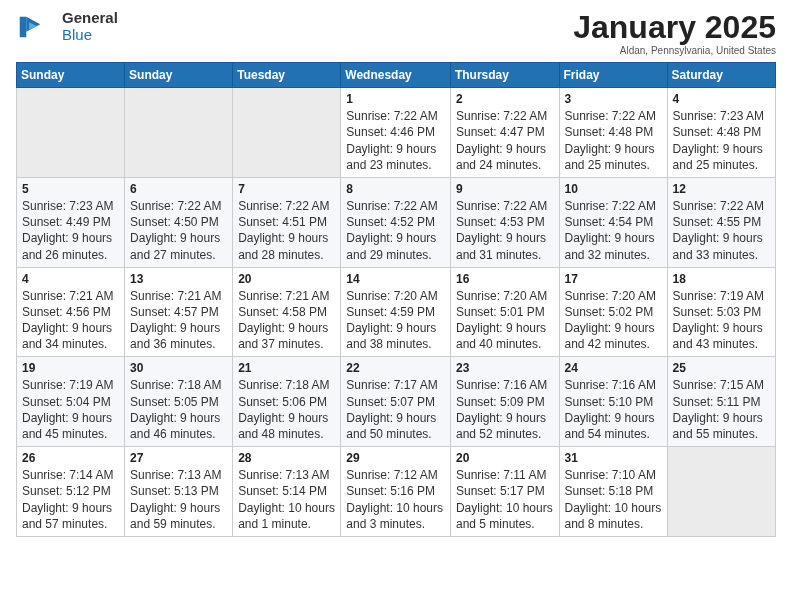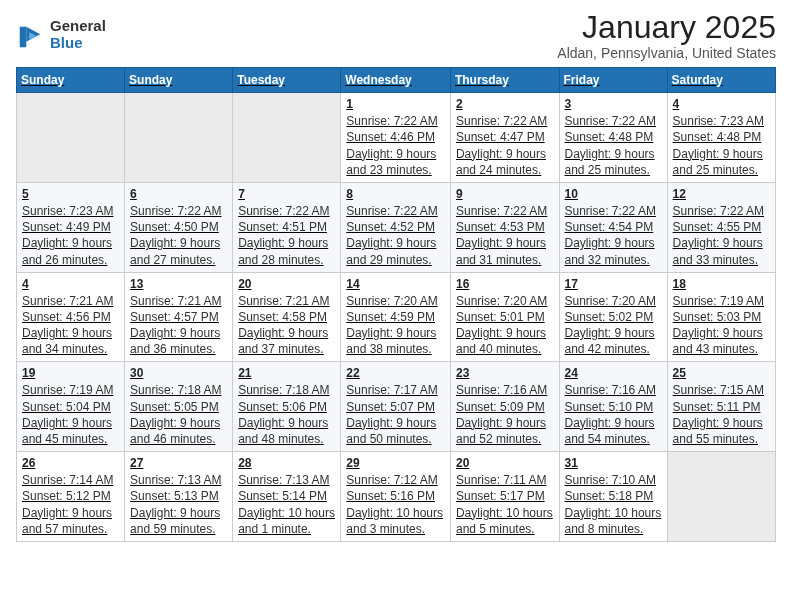--- a/index.html
+++ b/index.html
@@ -17,62 +17,60 @@
       padding: 10px 16px 10px 16px;
     }
     .header {
       display: flex;
       justify-content: space-between;
       align-items: flex-start;
       margin-bottom: 6px;
     }
     .logo {
       display: flex;
-      align-items: flex-end;
-      gap: 4px;
-      margin-top: 8px;
+      align-items: center;
+      gap: 16px;
     }
     .logo-text {
       display: flex;
       flex-direction: column;
       line-height: 1.1;
     }
     .logo-general {
       font-size: 15px;
       font-weight: bold;
       color: #333;
     }
     .logo-blue {
       font-size: 15px;
-      font-weight: bold;
+      font-weight: normal;
       color: #2271b3;
     }
     .logo-icon {
       width: 28px;
       height: 28px;
       margin-right: 2px;
     }
     .title-block {
       text-align: right;
     }
     .month-title {
       font-size: 32px;
-      font-weight: normal;
+      font-weight: bold;
       color: #222;
       line-height: 1.1;
     }
     .location {
-      font-size: 14px;
+      font-size: 10px;
       color: #555;
     }
     .calendar {
       width: 100%;
       border-collapse: collapse;
       border: 1px solid #ccc;
-      text-decoration: underline;
     }
     .calendar th {
       background: #2271b3;
       color: #fff;
       font-size: 12px;
       font-weight: bold;
       padding: 5px 4px;
       text-align: left;
       border: 1px solid #1a5a94;
     }

